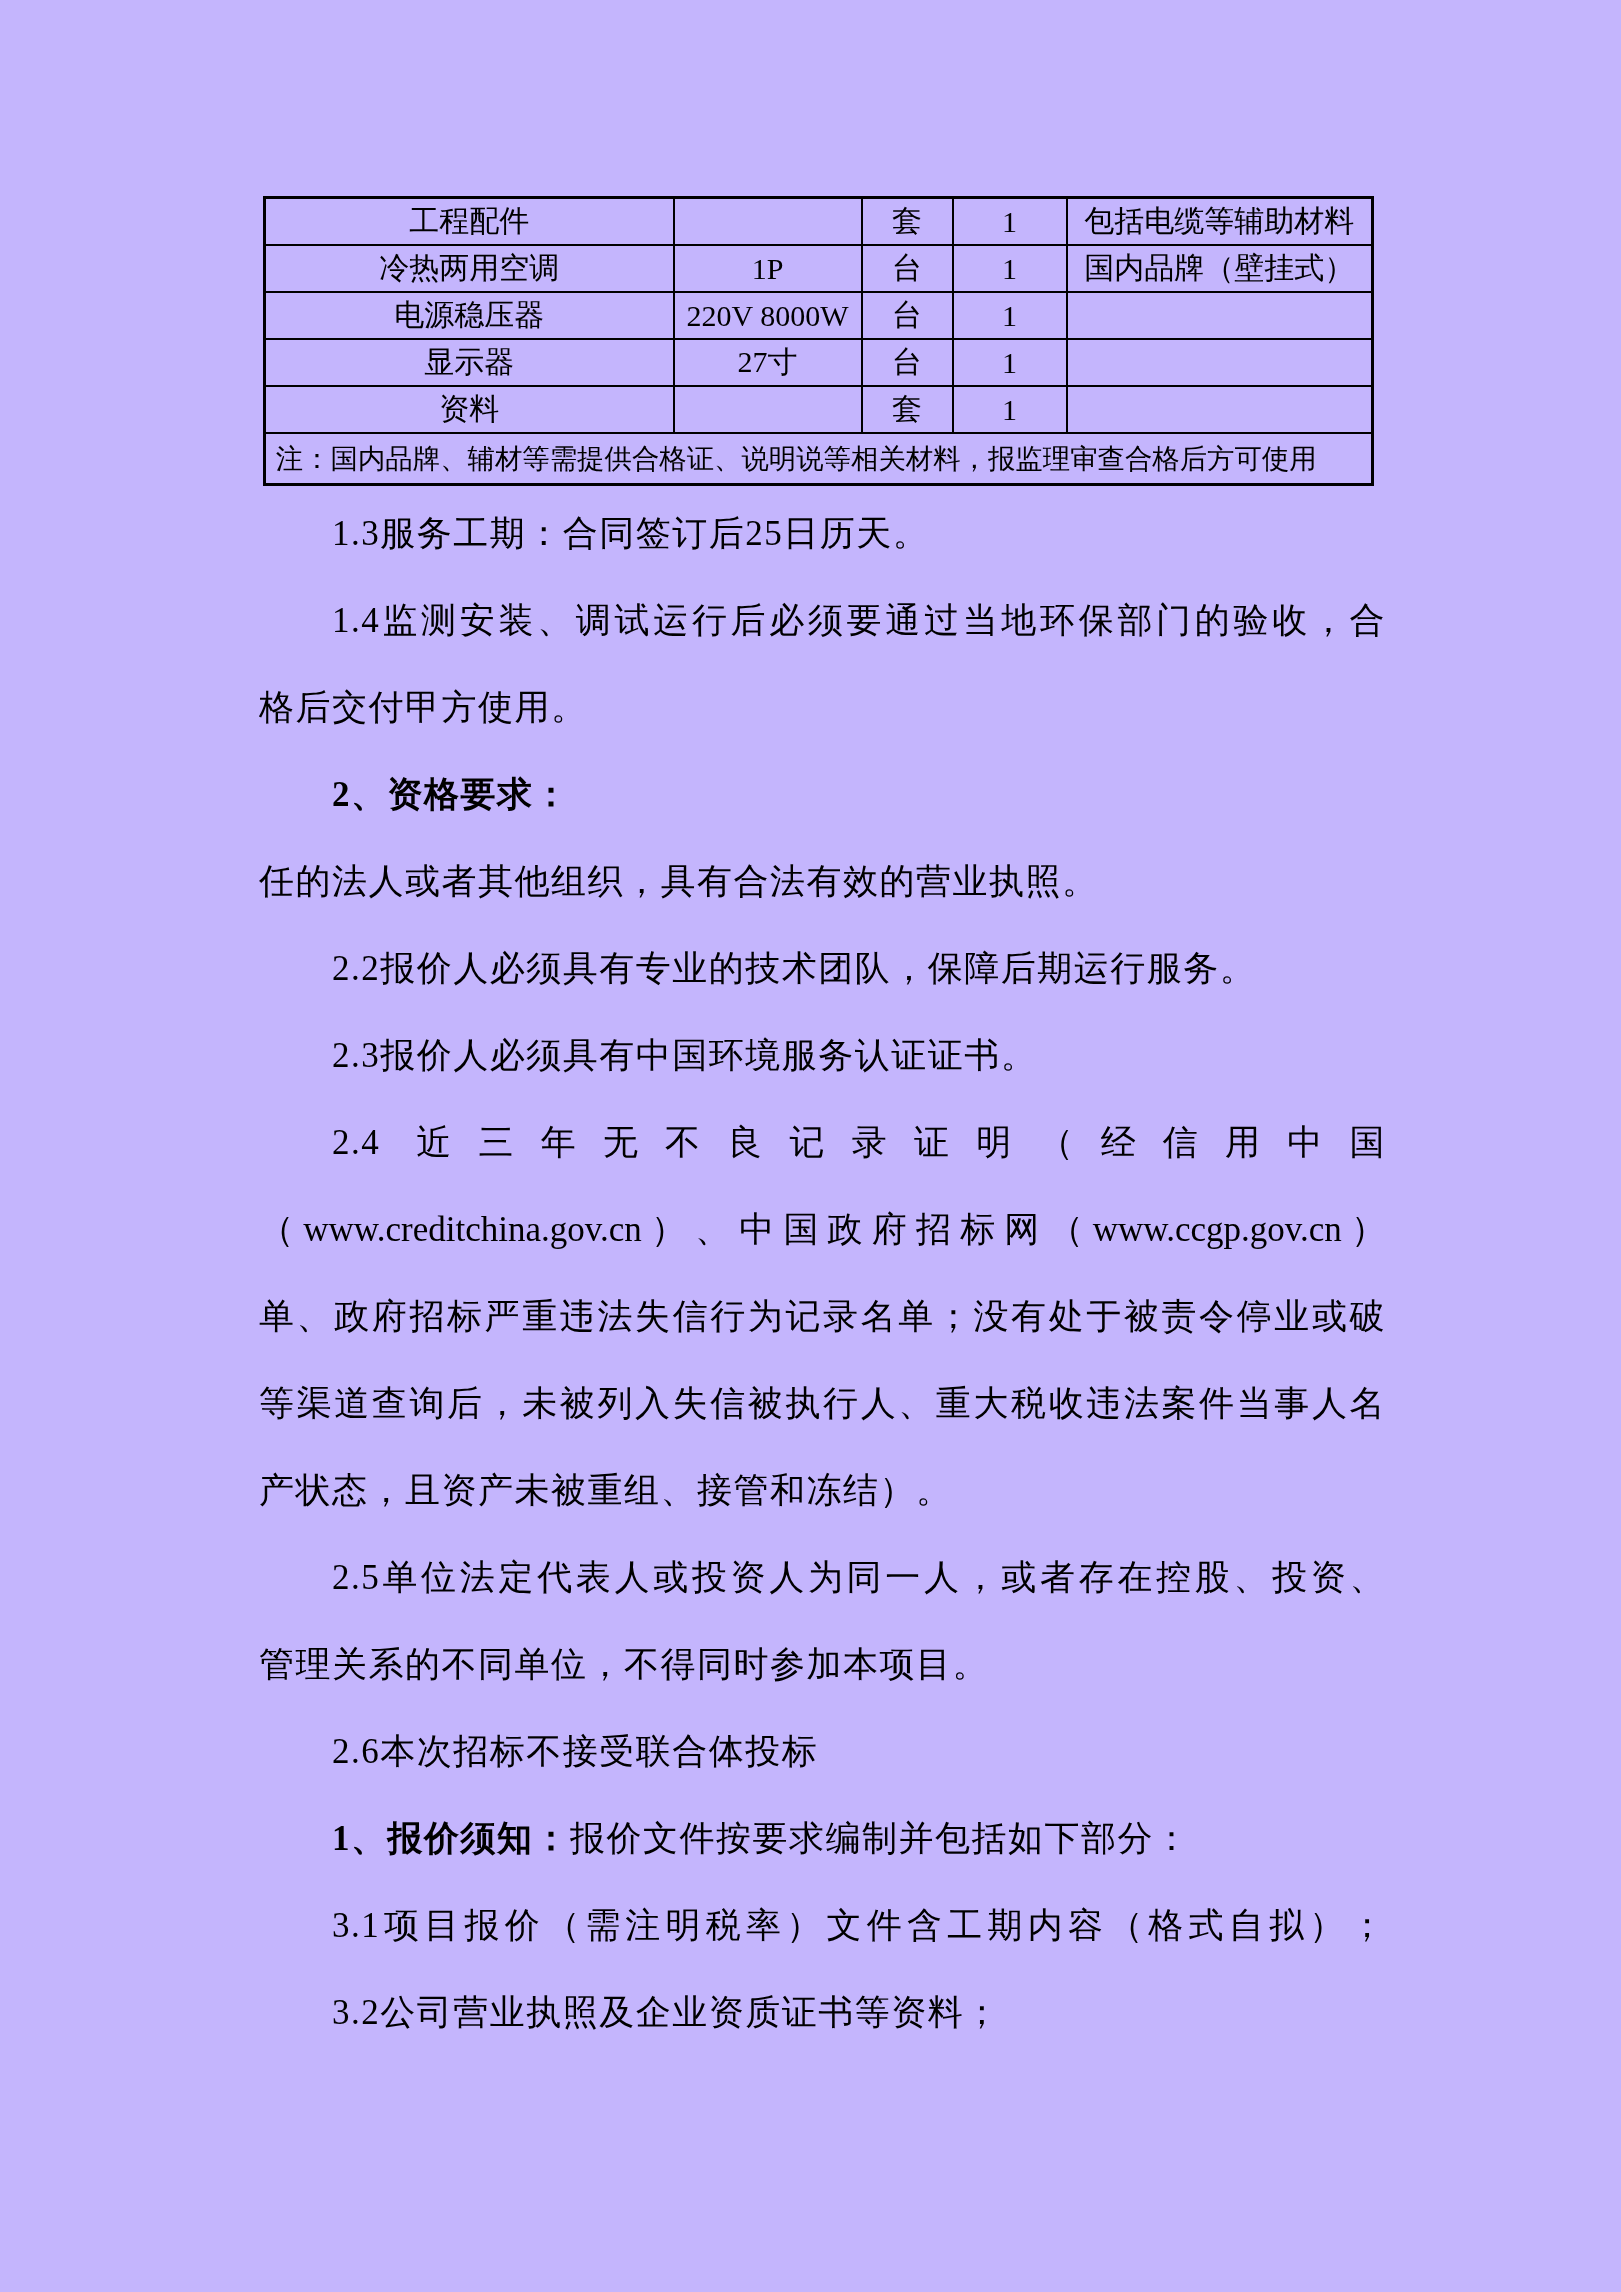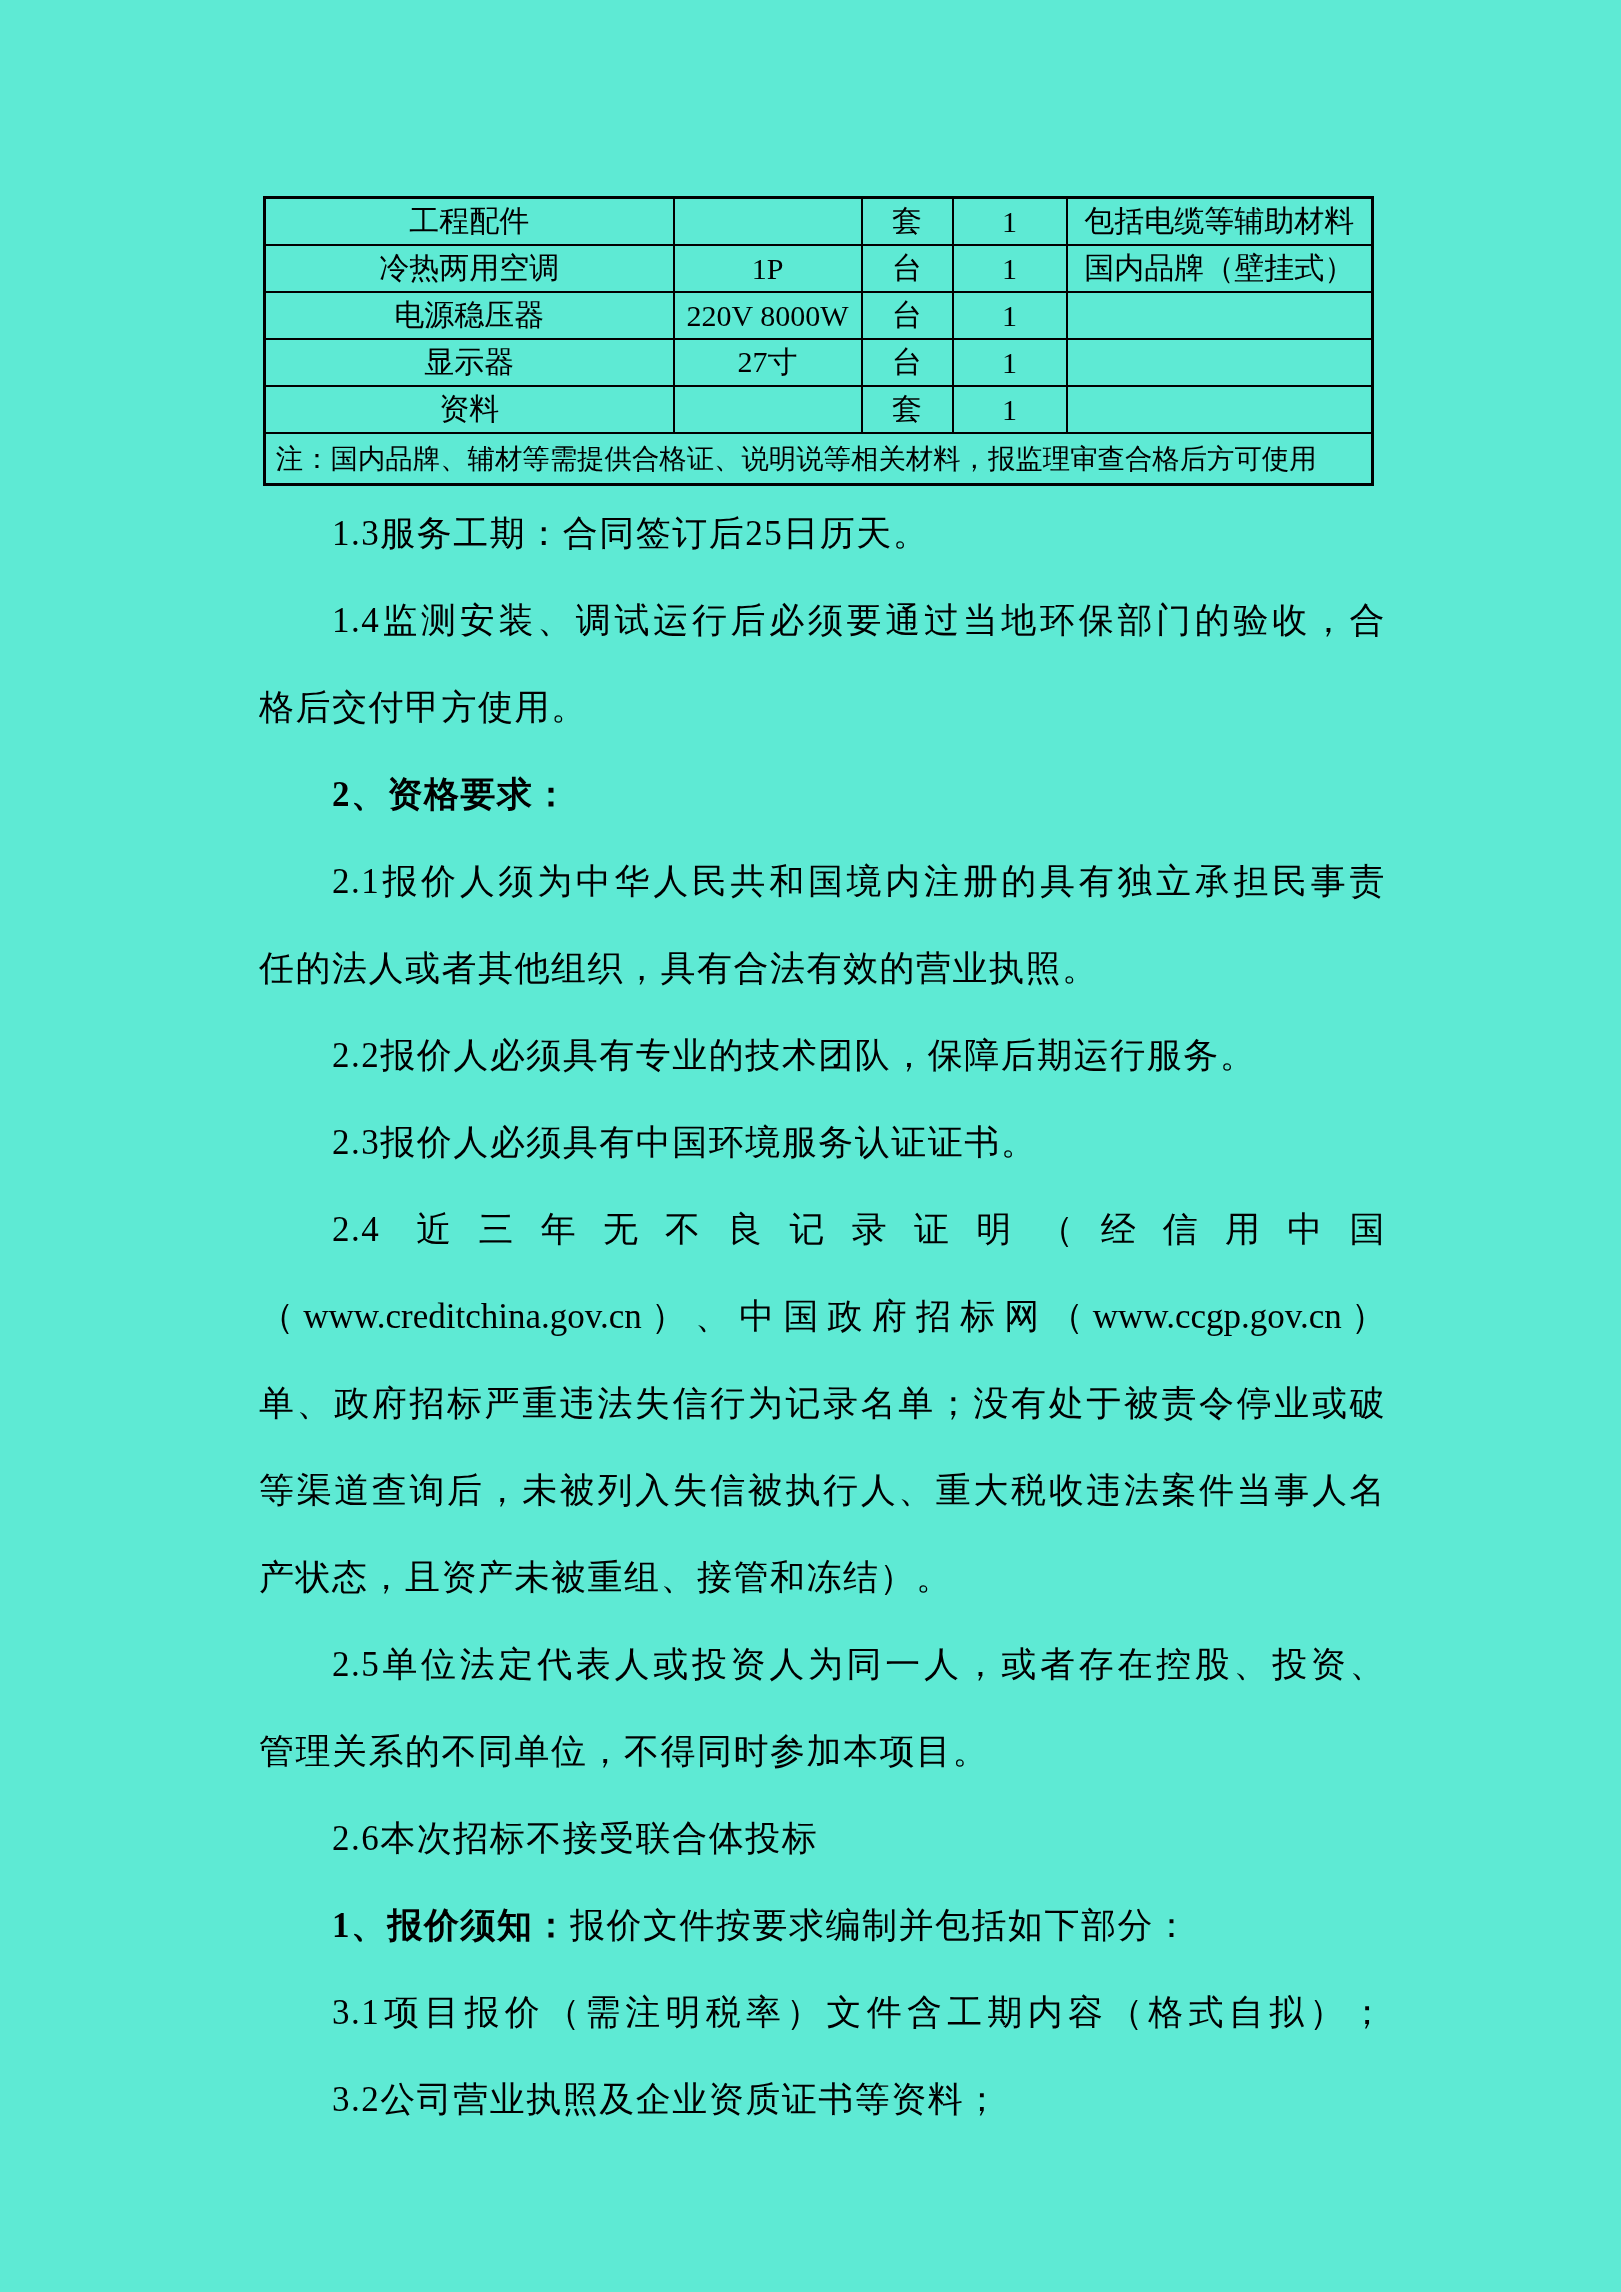--- a/index.html
+++ b/index.html
@@ -1,19 +1,19 @@
 <!DOCTYPE html>
 <html><head>
 <meta charset="utf-8">
 <style>
   html,body{margin:0;padding:0;background:#888;}
   .page{
     position:relative;
     width:1621px;height:2293px;
-    background:#5eead4;
+    background:#c4b5fd;
     font-family:"Liberation Serif","DejaVu Serif",serif;
     color:#000;
     overflow:hidden;
   }
   
   .spec-table{
     position:absolute;
     left:263px;top:196px;
     width:1108px;
     border-collapse:collapse;
@@ -108,21 +108,20 @@
         <td class="note-cell" colspan="5">注：国内品牌、辅材等需提供合格证、说明说等相关材料，报监理审查合格后方可使用</td>
       </tr>
     </tbody>
   </table>
 
   <div class="body-text">
     <div class="line indent">1.3服务工期：合同签订后25日历天。</div>
     <div class="line indent justify">1.4监测安装、调试运行后必须要通过当地环保部门的验收，合</div>
     <div class="line">格后交付甲方使用。</div>
     <div class="line indent bold">2、资格要求：</div>
-    <div class="line indent justify">2.1报价人须为中华人民共和国境内注册的具有独立承担民事责</div>
     <div class="line">任的法人或者其他组织，具有合法有效的营业执照。</div>
     <div class="line indent">2.2报价人必须具有专业的技术团队，保障后期运行服务。</div>
     <div class="line indent">2.3报价人必须具有中国环境服务认证证书。</div>
     <div class="line indent justify">2.4 近三年无不良记录证明（经信用中国</div>
     <div class="line justify tight">（www.creditchina.gov.cn）、中国政府招标网（www.ccgp.gov.cn）</div>
     <div class="line justify">单、政府招标严重违法失信行为记录名单；没有处于被责令停业或破</div>
     <div class="line justify">等渠道查询后，未被列入失信被执行人、重大税收违法案件当事人名</div>
     <div class="line">产状态，且资产未被重组、接管和冻结）。</div>
     <div class="line indent justify">2.5单位法定代表人或投资人为同一人，或者存在控股、投资、</div>
     <div class="line">管理关系的不同单位，不得同时参加本项目。</div>

